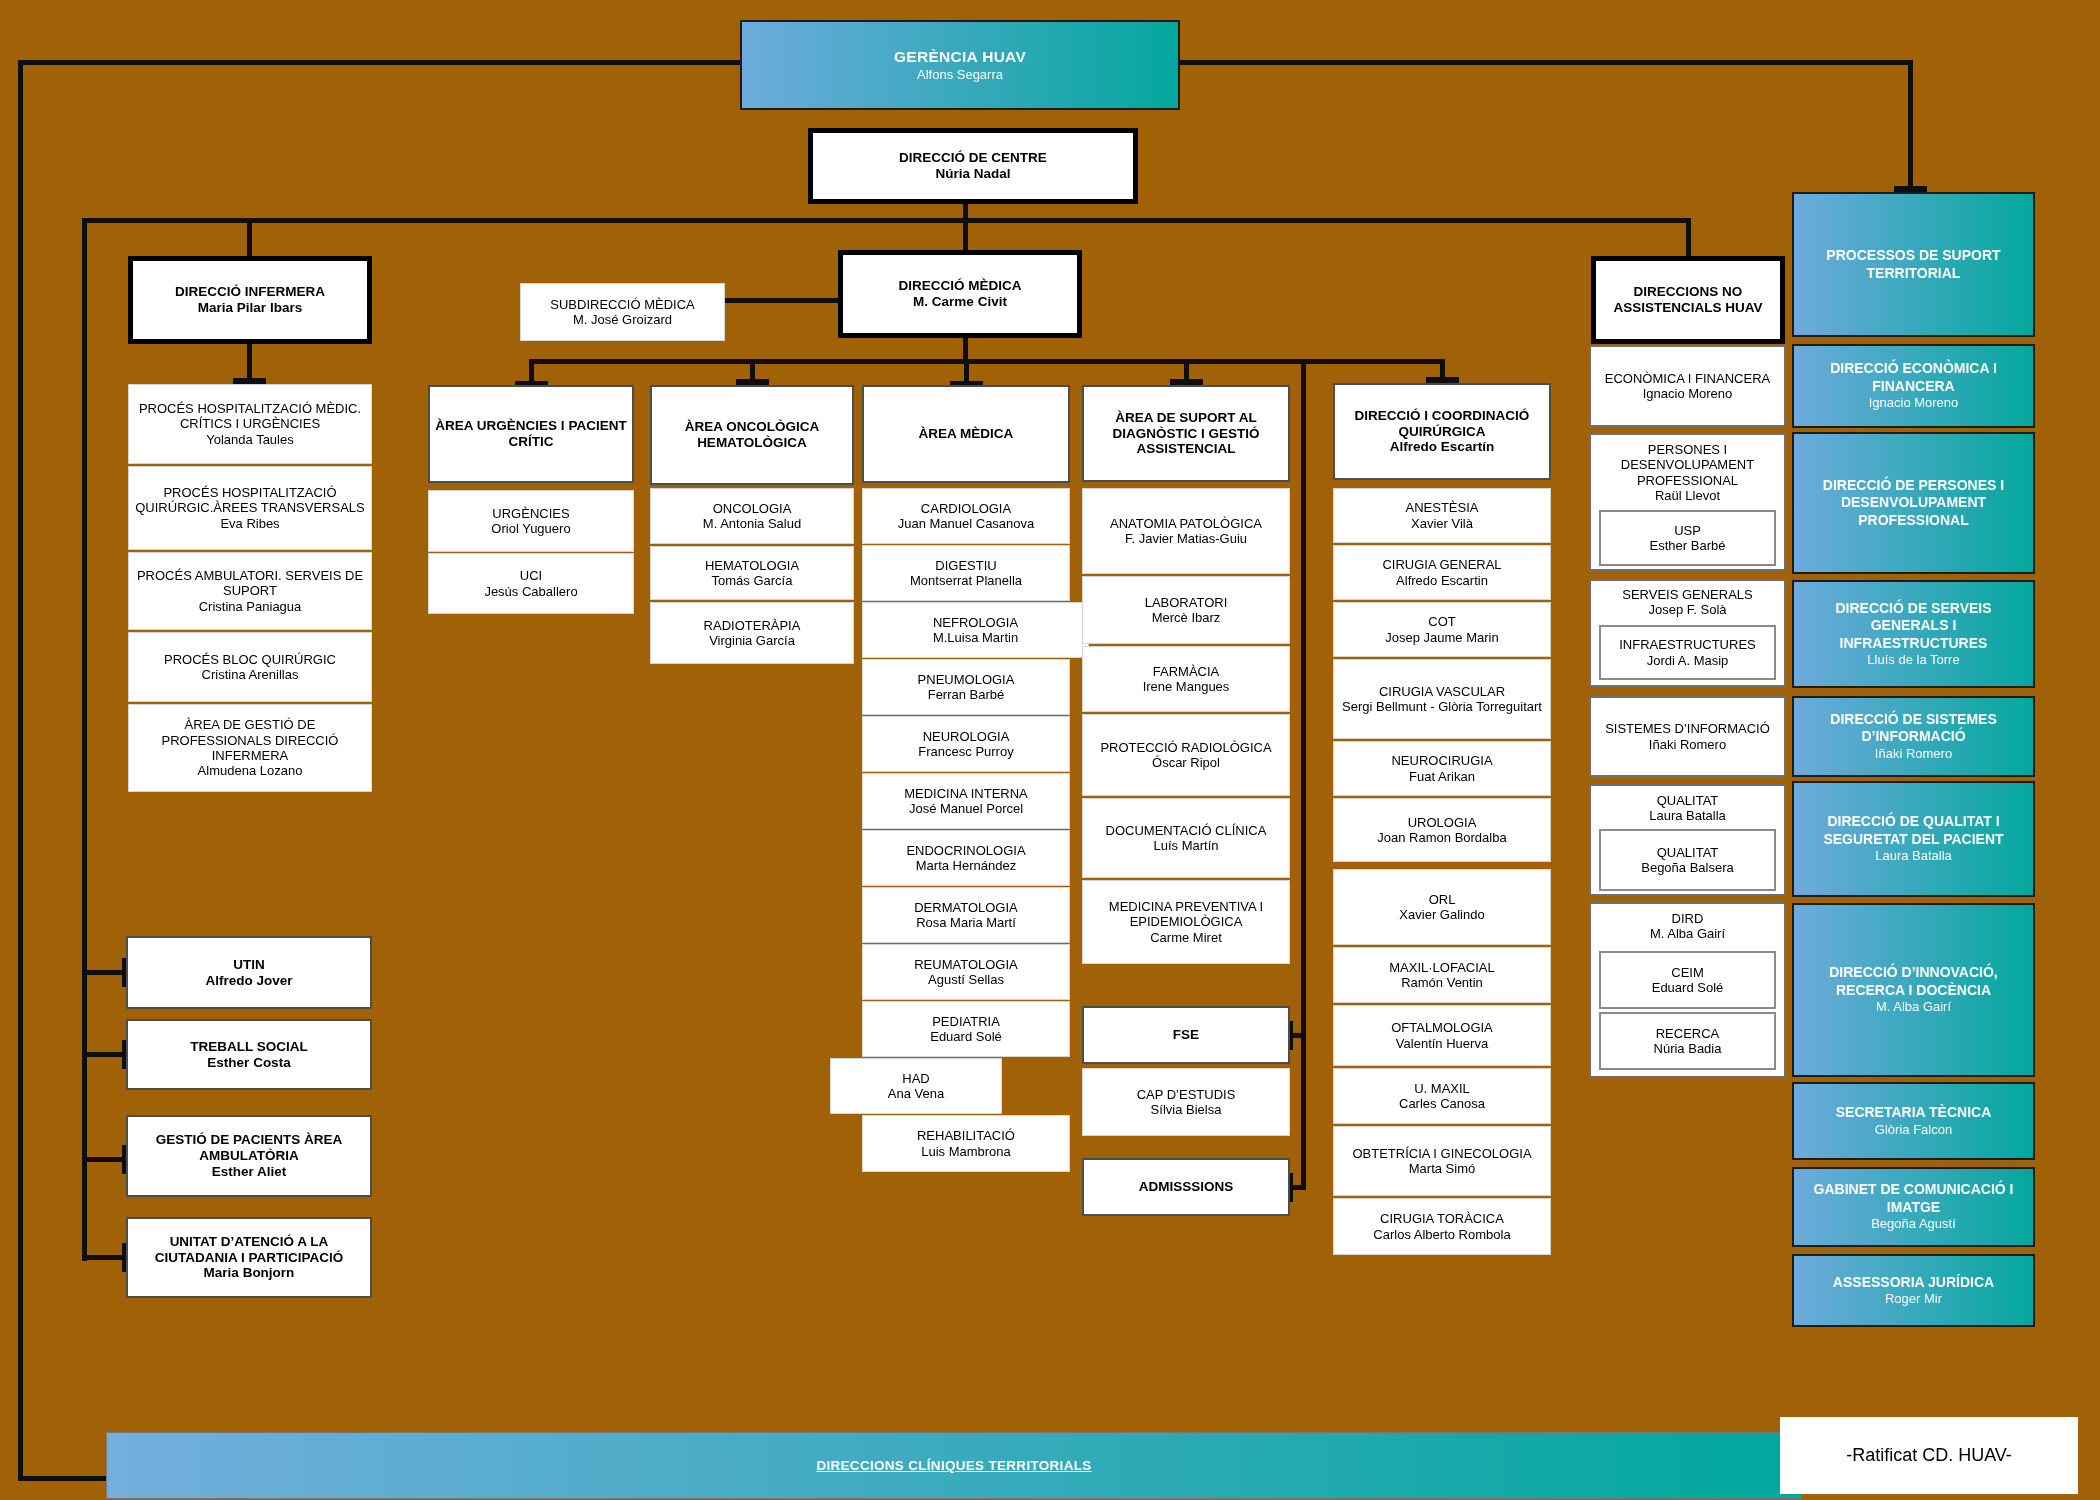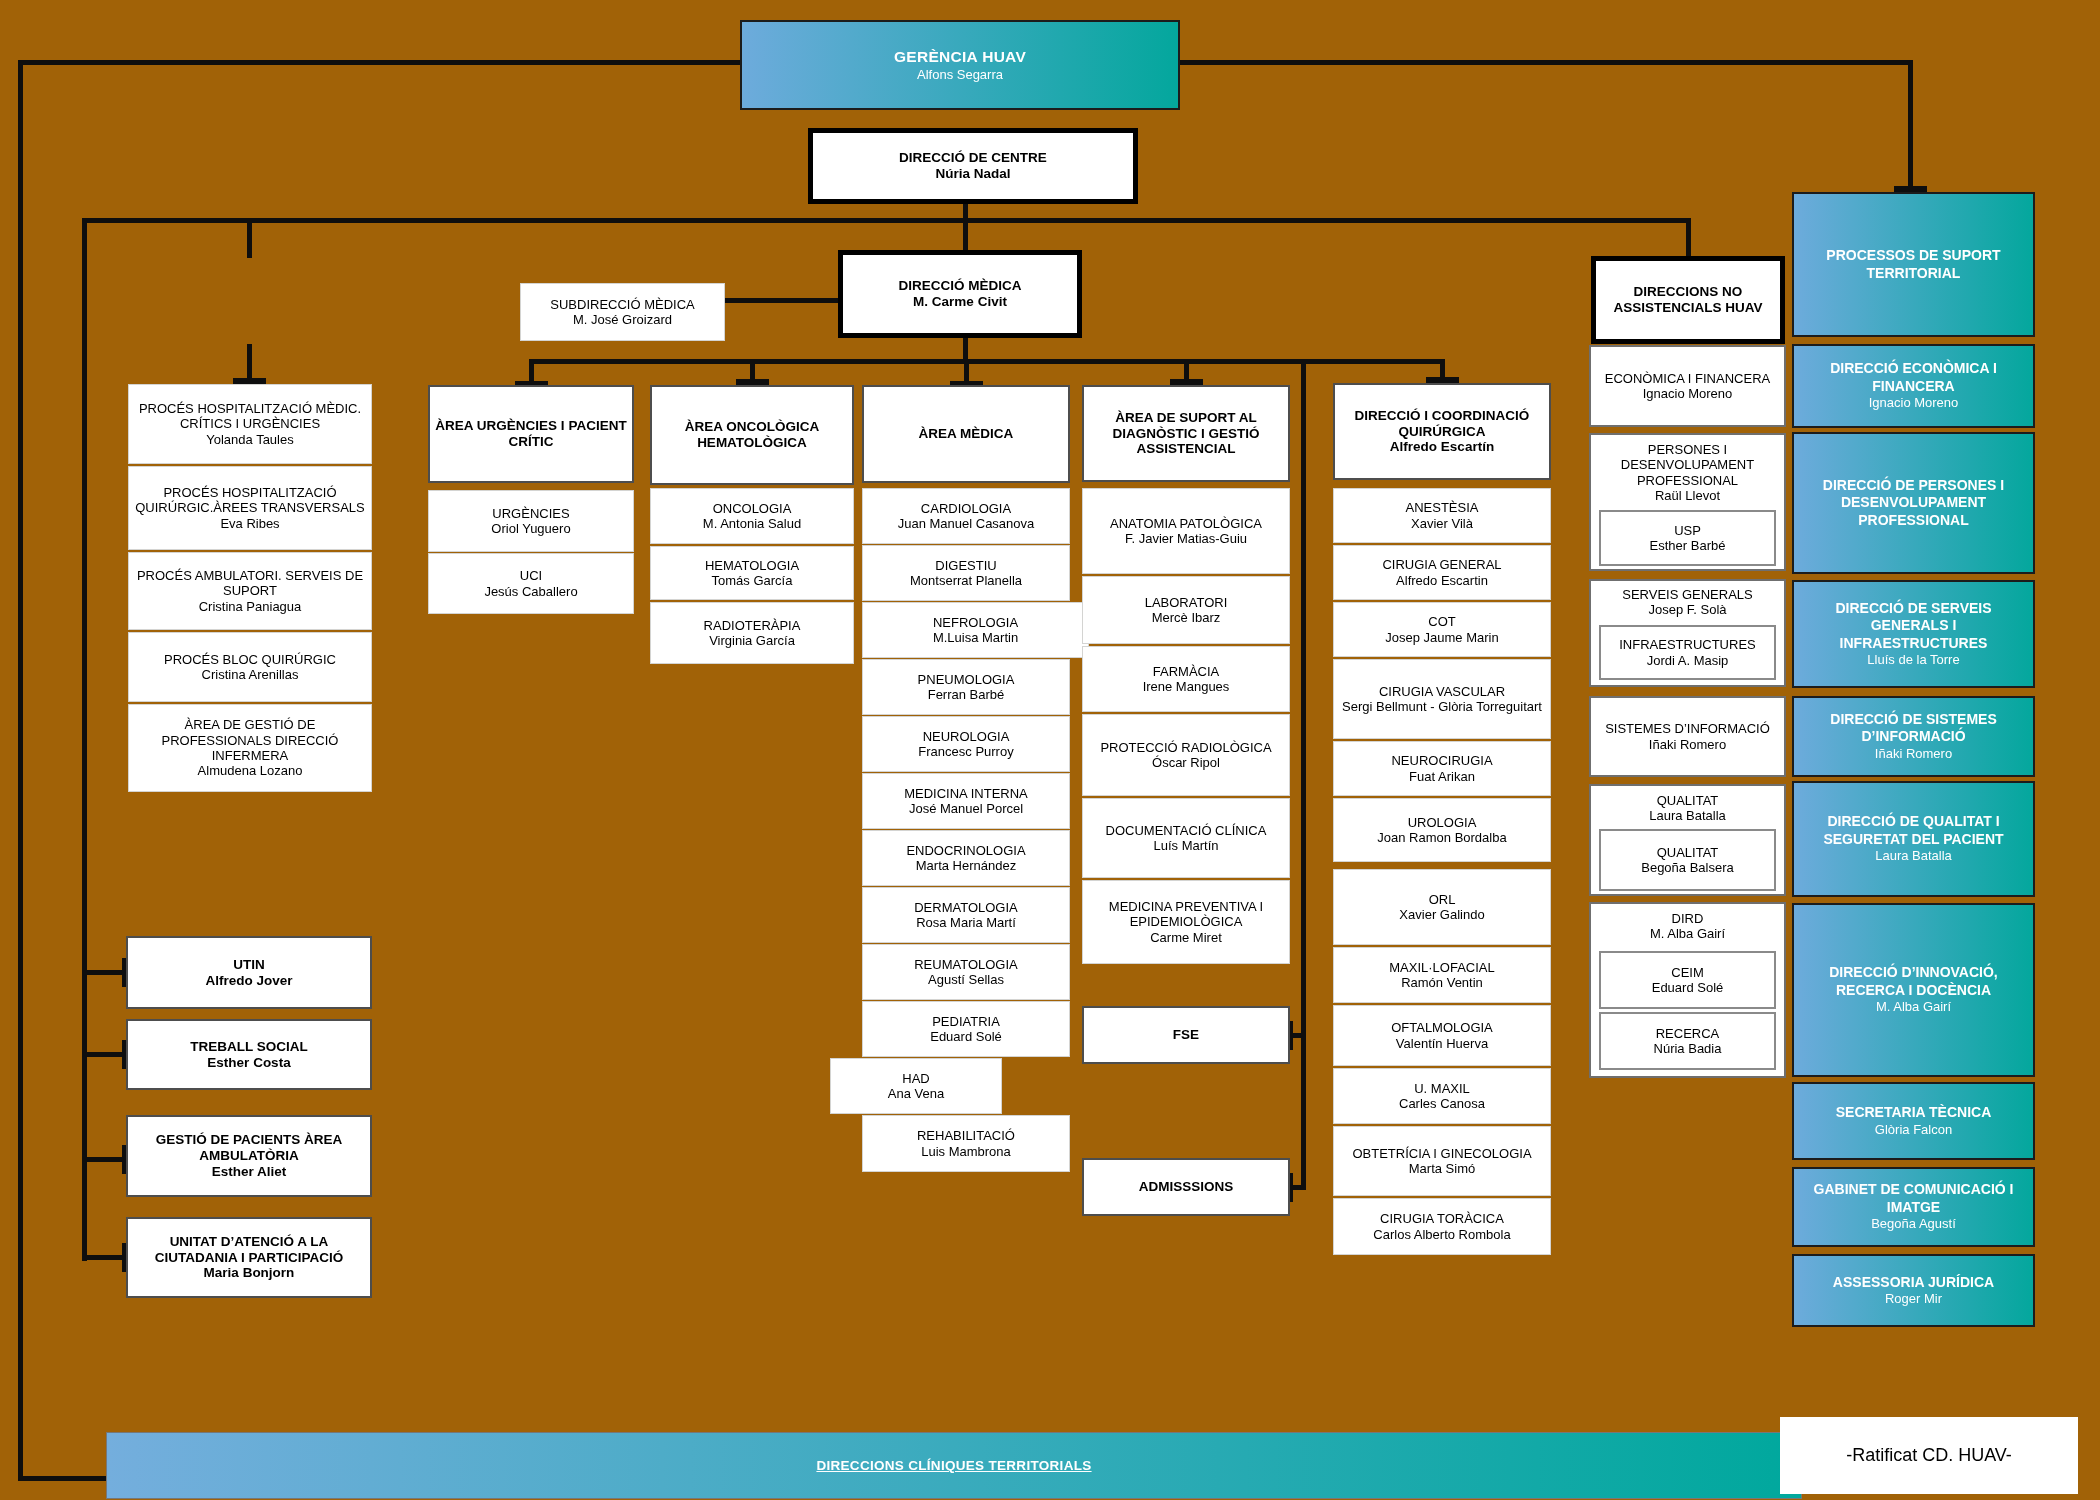--- a/index.html
+++ b/index.html
@@ -84,20 +84,24 @@
   <div class="grad gerencia" style="left:740px;top:20px;width:440px;height:90px">
     <div class="t">GERÈNCIA HUAV</div>
     <div class="p">Alfons Segarra</div>
   </div>
 
   <div class="box thick" style="left:808px;top:128px;width:330px;height:76px">
     <div class="t">DIRECCIÓ DE CENTRE</div>
     <div class="p">Núria Nadal</div>
   </div>
 
+  <div class="box thick" style="left:128px;top:256px;width:244px;height:88px">
+    <div class="t">DIRECCIÓ INFERMERA</div>
+    <div class="p">Maria Pilar Ibars</div>
+  </div>
 
   <div class="box" style="left:128px;top:384px;width:244px;height:80px">
     <div class="t">PROCÉS HOSPITALITZACIÓ MÈDIC. CRÍTICS I URGÈNCIES</div>
     <div class="p">Yolanda Taules</div>
   </div>
   <div class="box" style="left:128px;top:466px;width:244px;height:84px">
     <div class="t">PROCÉS HOSPITALITZACIÓ QUIRÚRGIC.ÀREES TRANSVERSALS</div>
     <div class="p">Eva Ribes</div>
   </div>
   <div class="box" style="left:128px;top:552px;width:244px;height:78px">
@@ -249,20 +253,24 @@
     <div class="p">Luís Martín</div>
   </div>
   <div class="box" style="left:1082px;top:880px;width:208px;height:84px">
     <div class="t">MEDICINA PREVENTIVA I EPIDEMIOLÒGICA</div>
     <div class="p">Carme Miret</div>
   </div>
 
   <div class="box boldbox" style="left:1082px;top:1006px;width:208px;height:58px">
     <div class="t">FSE</div>
   </div>
+  <div class="box" style="left:1082px;top:1068px;width:208px;height:68px">
+    <div class="t">CAP D’ESTUDIS</div>
+    <div class="p">Sílvia Bielsa</div>
+  </div>
   <div class="box boldbox" style="left:1082px;top:1158px;width:208px;height:58px">
     <div class="t">ADMISSSIONS</div>
   </div>
 
   <div class="box" style="left:1333px;top:488px;width:218px;height:55px">
     <div class="t">ANESTÈSIA</div>
     <div class="p">Xavier Vilà</div>
   </div>
   <div class="box" style="left:1333px;top:545px;width:218px;height:55px">
     <div class="t">CIRUGIA GENERAL</div>

